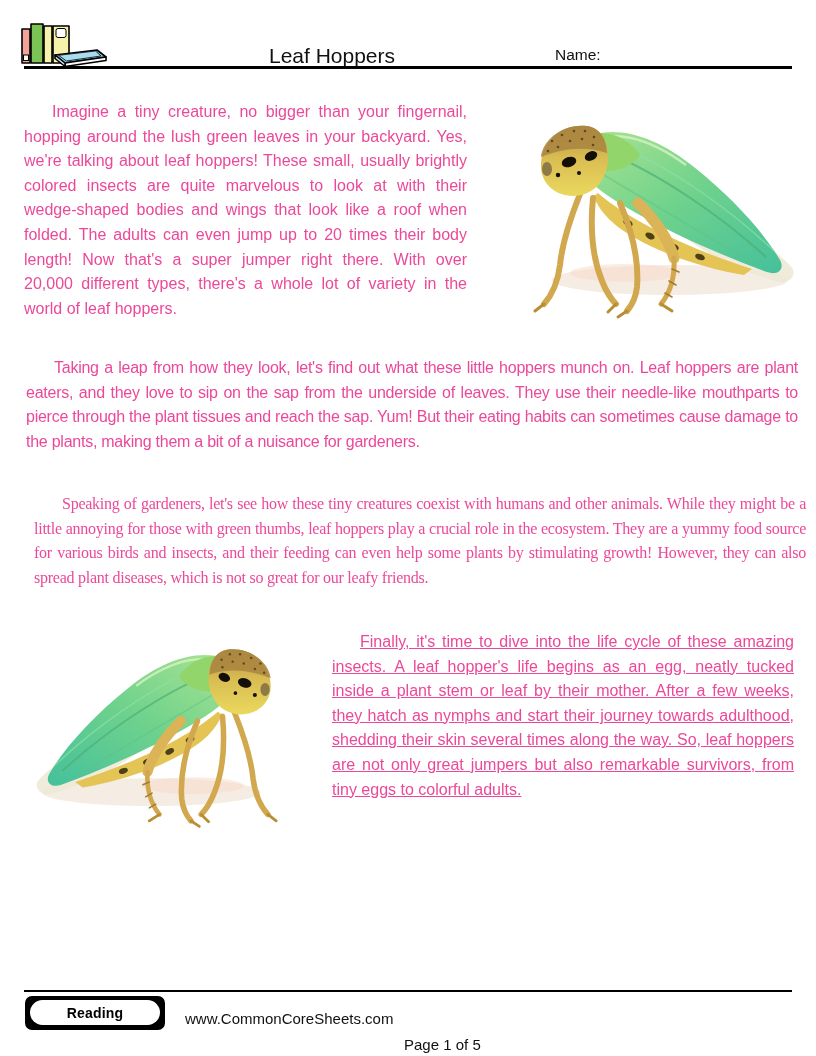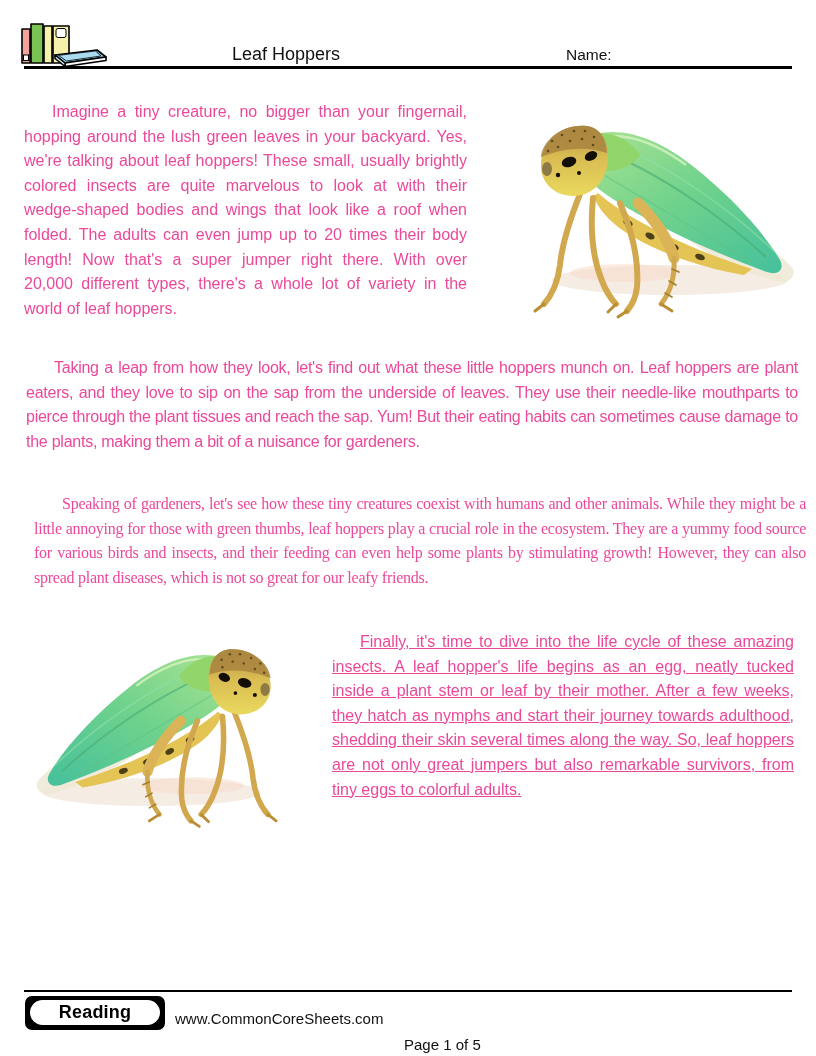--- a/index.html
+++ b/index.html
@@ -2,24 +2,24 @@
 <html><head>
 <meta charset="utf-8">
 <style>
   html, body { margin:0; padding:0; background:#ffffff; }
   .page {
     position:relative; width:816px; height:1056px; background:#ffffff;
     font-family:"Liberation Sans", sans-serif; color:#1c1c1c; overflow:hidden;
   }
   .logo { position:absolute; left:19px; top:17px; }
   .header-title {
-    position:absolute; top:44px; left:232px; width:200px; 
-    font-size:18px; color:#111;
+    position:absolute; top:44px; left:232px; width:200px; text-align:center;
+    font-size:21px; color:#111;
   }
-  .name-label { position:absolute; top:46px; left:555px; font-size:15.5px; color:#111;margin-left:11px; }
+  .name-label { position:absolute; top:46px; left:555px; font-size:15.5px; color:#111; }
   .rule-top { position:absolute; left:24px; top:66px; width:768px; height:3px; background:#000; }
   .para {
     position:absolute; margin:0; text-align:justify; font-size:16px;
     line-height:24.6px; text-indent:28px; color:#ec4899;
   }
   .p1 { left:24px;  top:100px; width:443px; }
   .p2 { left:26px;  top:356px; width:772px; letter-spacing:-0.25px; }
   .p3 { left:34px;  top:492px; width:772px; letter-spacing:-0.25px;font-family:Liberation Serif, serif; }
   .p4 { left:332px; top:630px; width:462px;text-decoration:underline; }
   .img1 { position:absolute; left:490px; top:97px; }
@@ -27,22 +27,22 @@
   .rule-bottom { position:absolute; left:24px; top:990px; width:768px; height:2px; background:#000; }
   .badge {
     position:absolute; left:25px; top:996px; width:140px; height:34px;
     background:#000; border-radius:7px;
   }
   .badge-pill {
     position:absolute; left:5px; top:4px; right:5px; bottom:5px;
     background:#fff; border-radius:14px;
     display:flex; align-items:center; justify-content:center;
   }
-  .badge-label { font-weight:bold; font-size:18px; color:#000; letter-spacing:0.2px; }
-  .site-url  { position:absolute; left:175px; top:1010px; font-size:15px; color:#111; }
+  .badge-label { font-weight:bold; font-size:14px; color:#000; letter-spacing:0.2px; }
+  .site-url  { position:absolute; left:185px; top:1010px; font-size:15px; color:#111; }
   .page-num  { position:absolute; left:404px; top:1005px; font-size:15px; color:#111;margin-top:31px; }
 </style>
 </head>
 <body>
 
 <div class="page">
 
   <svg class="logo" width="92" height="52" viewBox="0 0 92 52" aria-hidden="true">
     <g stroke="#000" stroke-width="1.6" stroke-linejoin="round">
       <rect x="3" y="12" width="8" height="34" fill="#f2a49a"></rect>

